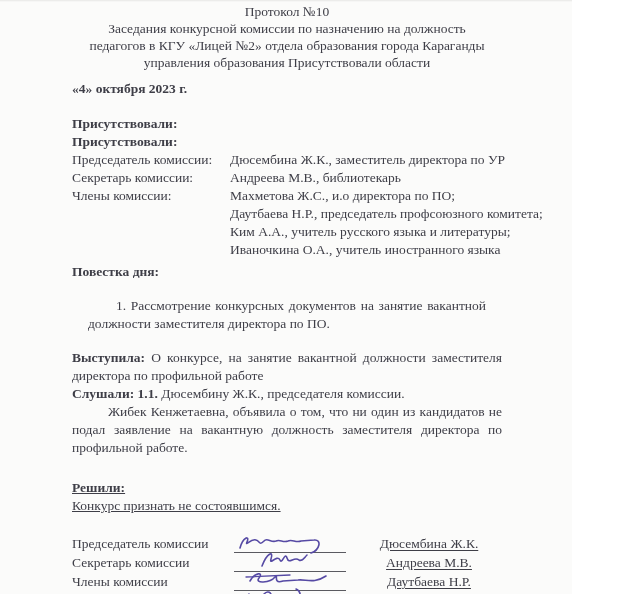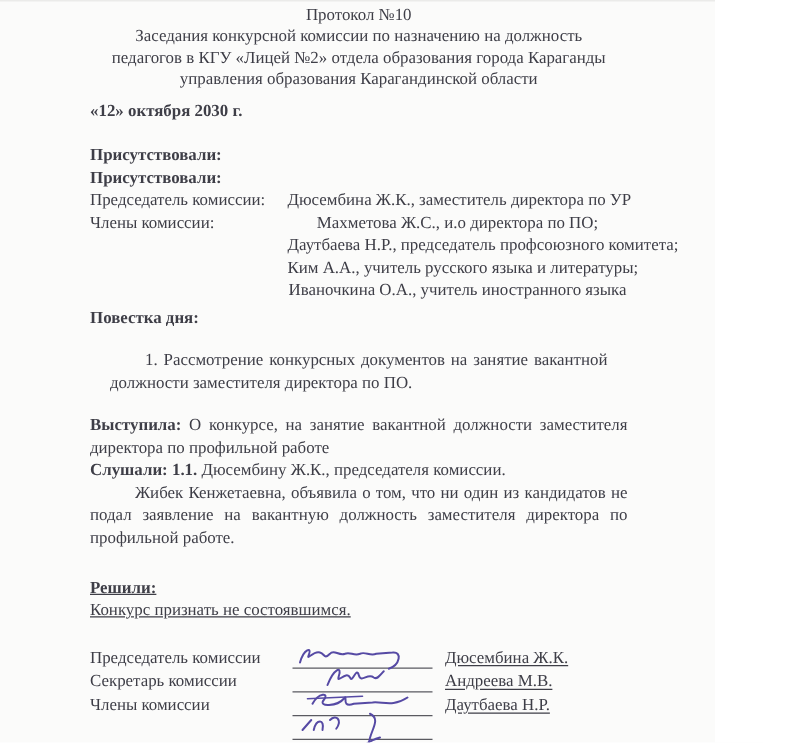--- a/index.html
+++ b/index.html
@@ -18,59 +18,63 @@
   .page::before{
     content:"";position:absolute;left:0;top:0;right:0;height:2px;
     background:linear-gradient(#e7e7e5,transparent);
   }
   .bold{font-weight:700;}
   .header{text-align:center;line-height:17px;margin:0 -20px;}
   .date-line{margin-top:9px;font-weight:700;}
   .attendees{margin-top:17px;}
   .att-grid{margin:0;}
   .att-row{display:grid;grid-template-columns:158px 1fr;}
-  .att-value{white-space:nowrap;text-align:center;}
+  .att-value{white-space:nowrap;}
   .agenda{margin-top:4px;}
   .agenda-item{margin:16px;text-align:justify;text-indent:28px;}
   .speech-block{margin-top:8px;}
   .speech-block p{margin:0;text-align:justify;}
   .par-indent{text-indent:36px;}
   .decision{margin-top:22px;text-decoration:underline;}
   .sig-block{margin-top:18px;}
   .sig-row{display:grid;grid-template-columns:162px 112px 1fr;height:19px;align-items:end;}
   .sig-line{
     position:relative;height:19px;
     border-bottom:1px solid #5a5a60;
     overflow:visible;
   }
   .sig-line svg{position:absolute;left:0;bottom:-4px;overflow:visible;}
-  .sig-name{padding-left:10px;}
+  .sig-name{padding-left:10px;text-align:center;}
   .sig-name.u{text-decoration:underline;text-underline-offset:2px;}
 </style>
 </head>
 <body>
 
 <div class="page">
 
   <div class="header">
     <div>Протокол №10</div>
     <div>Заседания конкурсной комиссии по назначению на должность</div>
     <div>педагогов в КГУ «Лицей №2» отдела образования города Караганды</div>
-    <div>управления образования Карагандинской области</div>
+    <div>управления образования Присутствовали области</div>
   </div>
 
-  <div class="date-line">«12» октября 2030 г.</div>
+  <div class="date-line">«4» октября 2023 г.</div>
 
   <div class="attendees">
     <div class="bold">Присутствовали:</div>
     <div class="bold">Присутствовали:</div>
     <div class="att-grid">
       <div class="att-row">
         <span class="att-label">Председатель комиссии:</span>
         <span class="att-value">Дюсембина Ж.К., заместитель директора по УР</span>
+      </div>
+      <div class="att-row">
+        <span class="att-label">Секретарь комиссии:</span>
+        <span class="att-value">Андреева М.В., библиотекарь</span>
       </div>
       <div class="att-row">
         <span class="att-label">Члены комиссии:</span>
         <span class="att-value">Махметова Ж.С., и.о директора по ПО;</span>
       </div>
       <div class="att-row">
         <span class="att-label"></span>
         <span class="att-value">Даутбаева Н.Р., председатель профсоюзного комитета;</span>
       </div>
       <div class="att-row">

